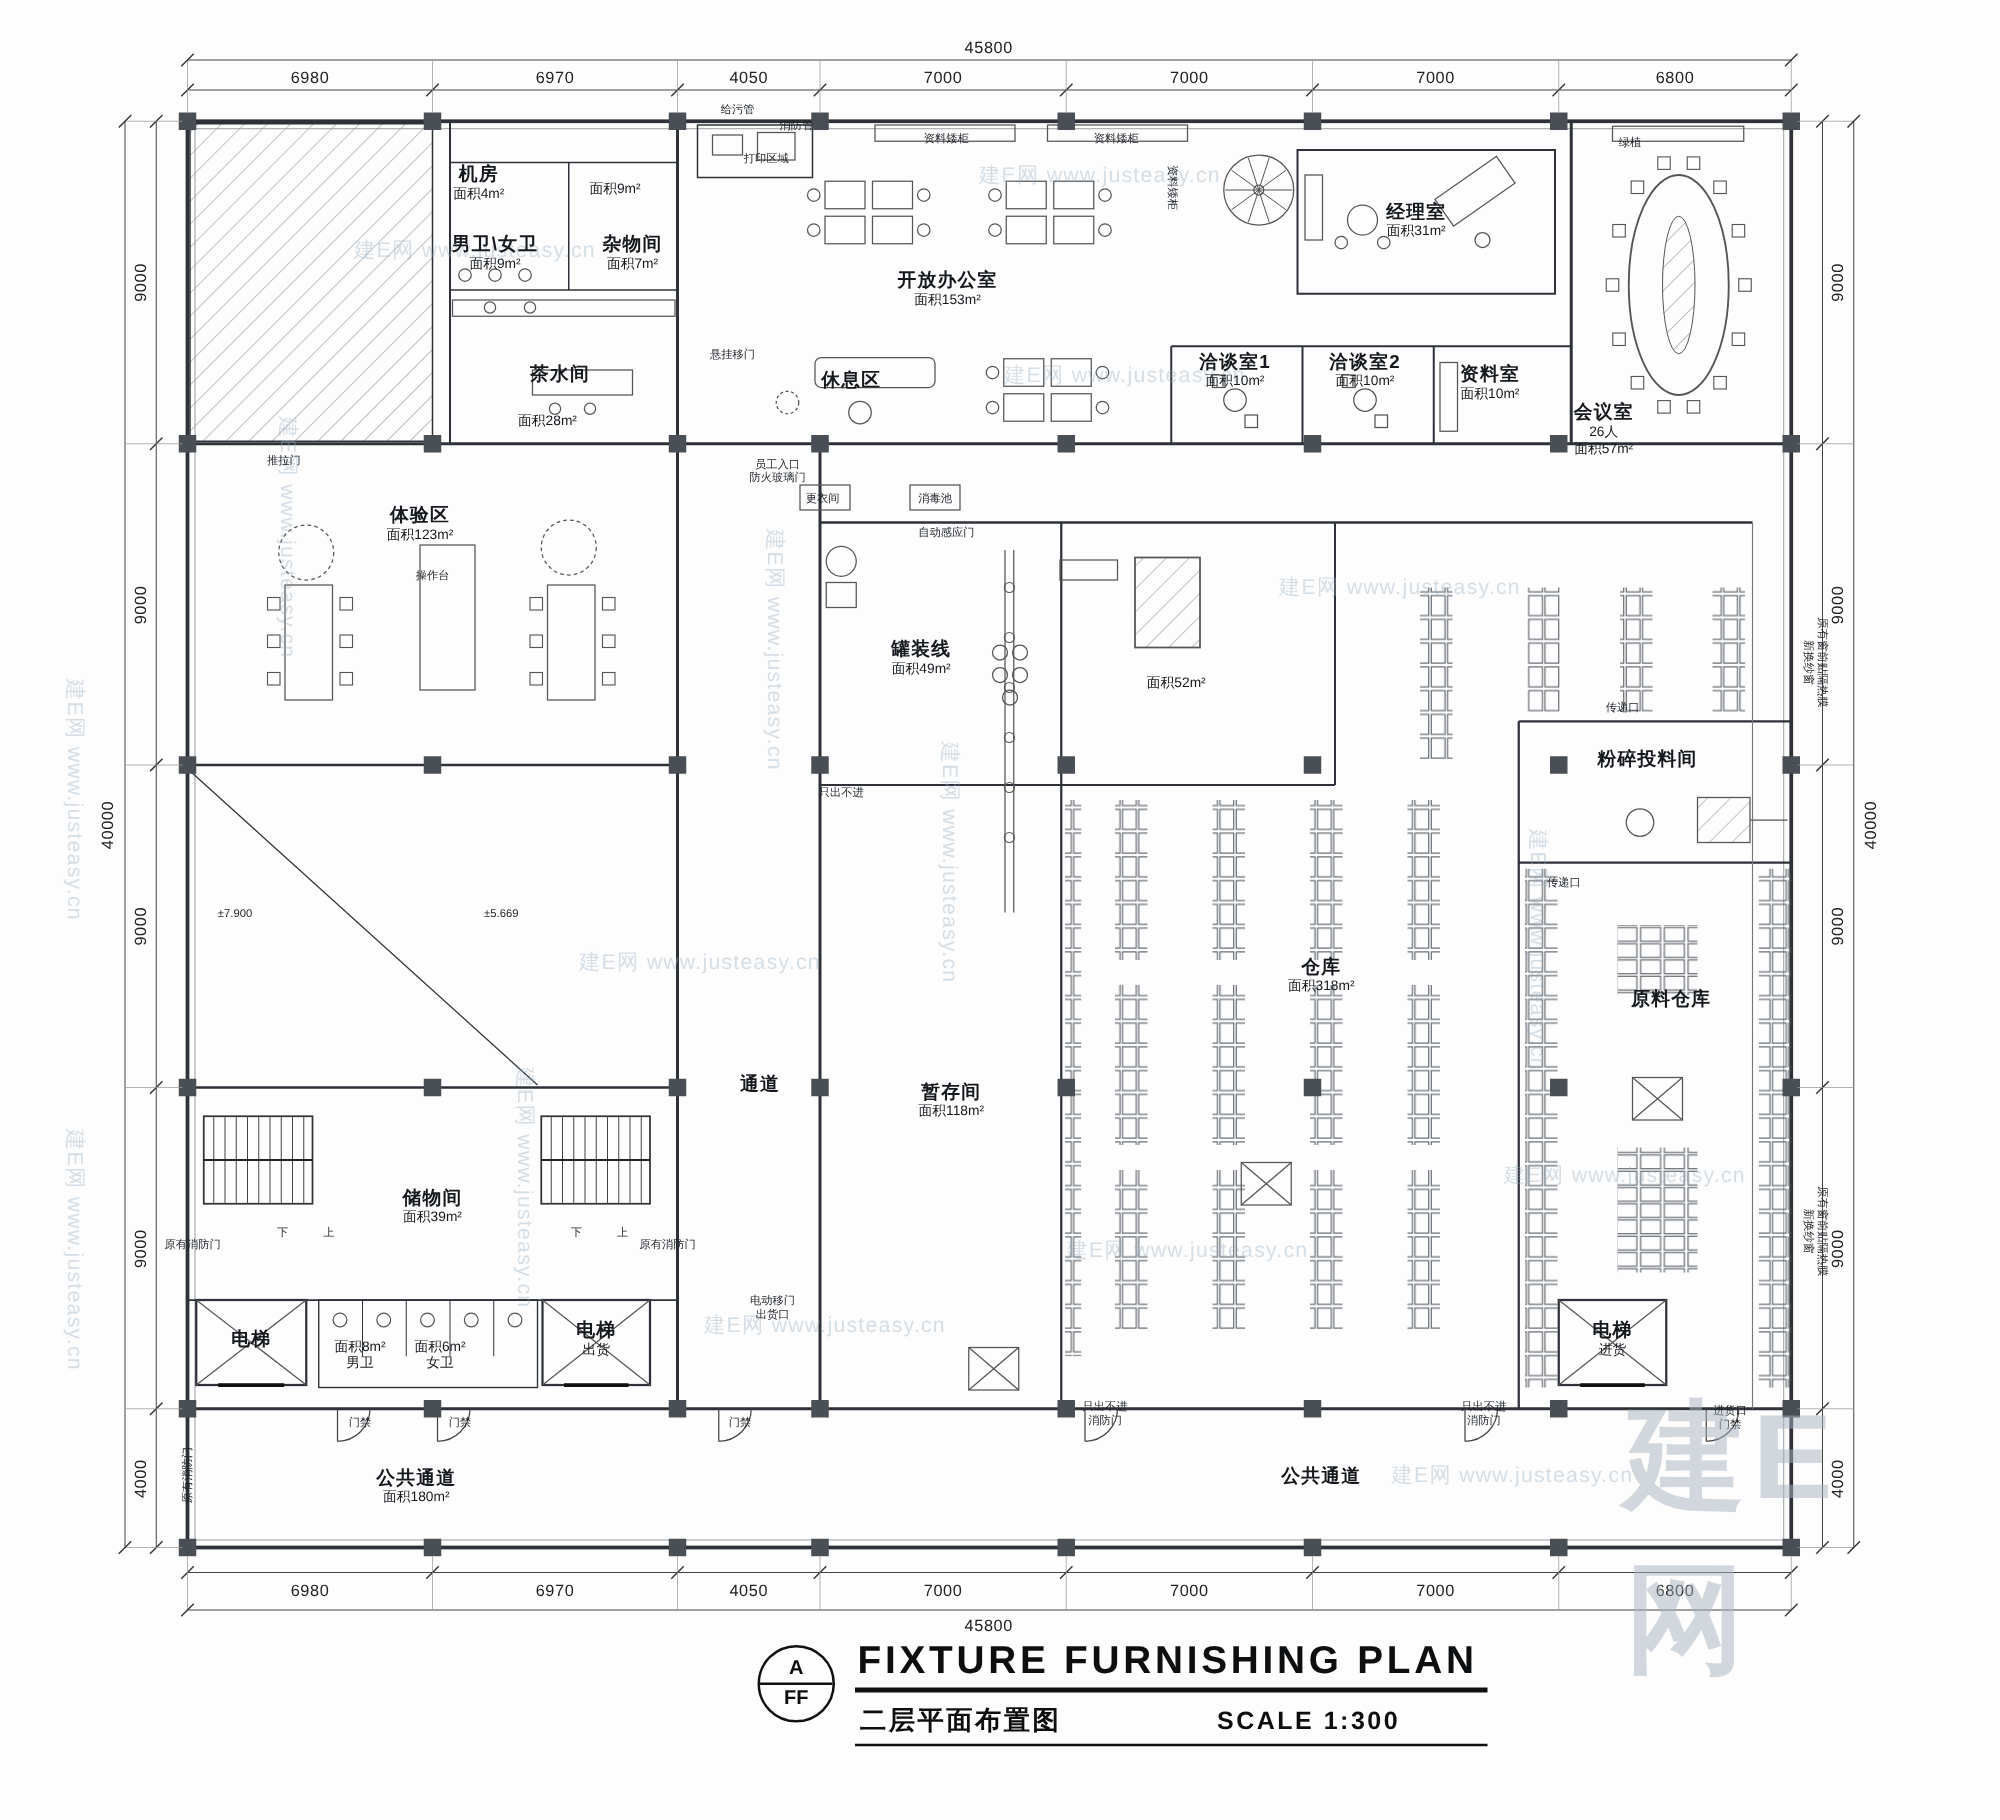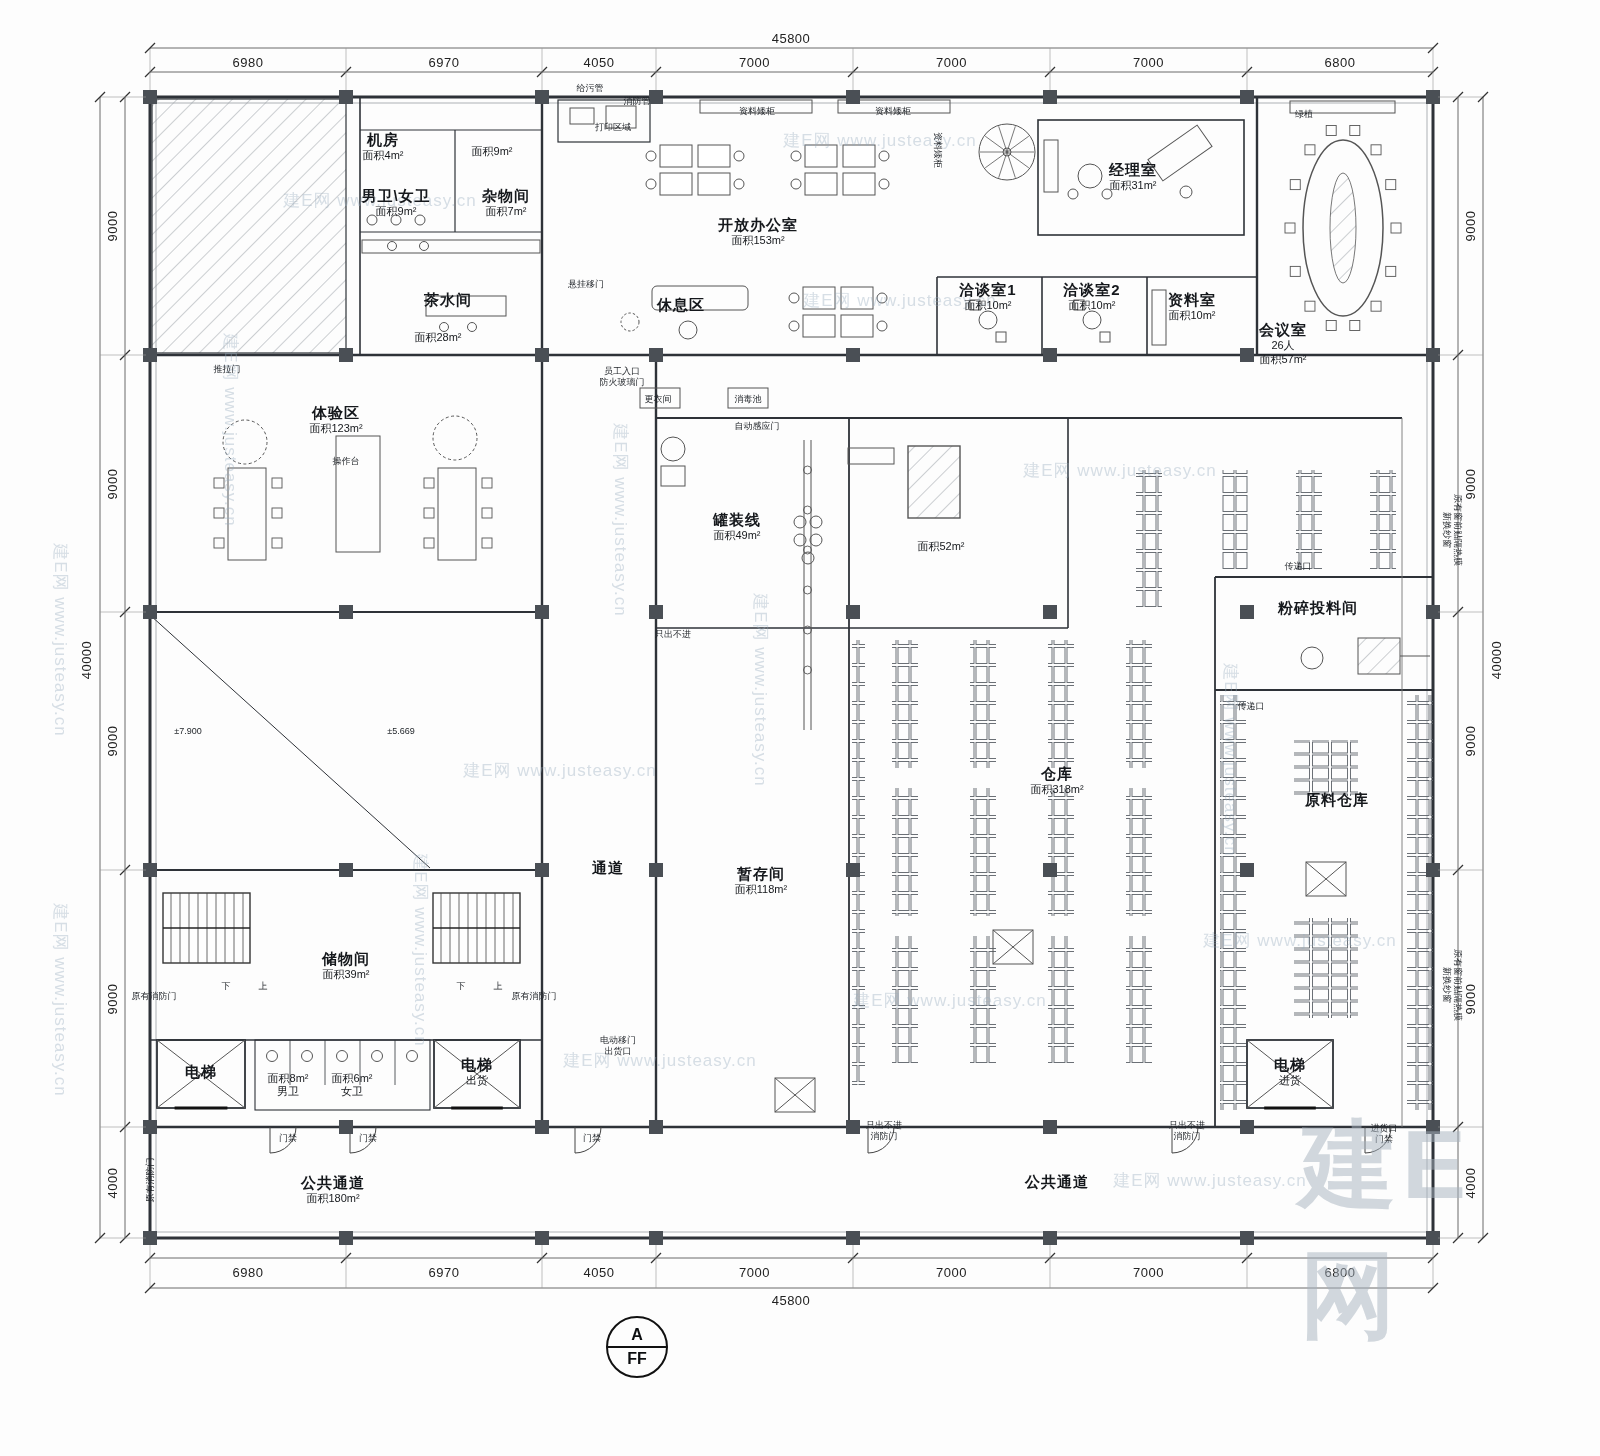--- a/index.html
+++ b/index.html
@@ -670,15 +670,22 @@
       <div class="wm" style="left: 1210px; top: 1180px;">建E网 www.justeasy.cn</div>
     </div>
   <div class="wm-big">建E网</div>
 
   <div class="title-block">
     <div class="tb-bubble">
       <span>A</span>
       <span class="tb-bubble-line"></span>
       <span>FF</span>
     </div>
+    <div class="tb-text">
+      <div class="tb-en">FIXTURE FURNISHING PLAN</div>
+      <div class="tb-sub">
+        <span class="tb-cn">二层平面布置图</span>
+        <span class="tb-scale">SCALE 1:300</span>
+      </div>
+    </div>
   </div>
 
 </div>
 
 </body></html>

